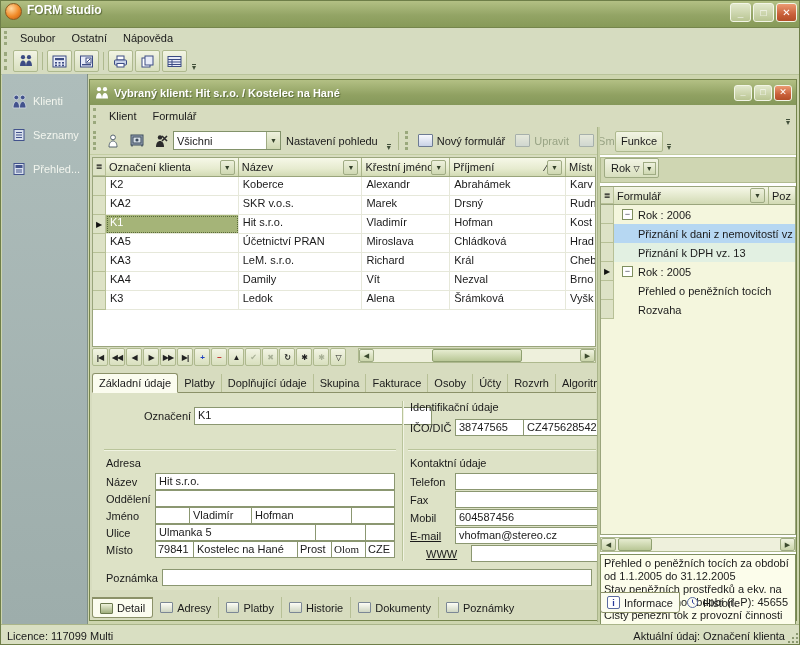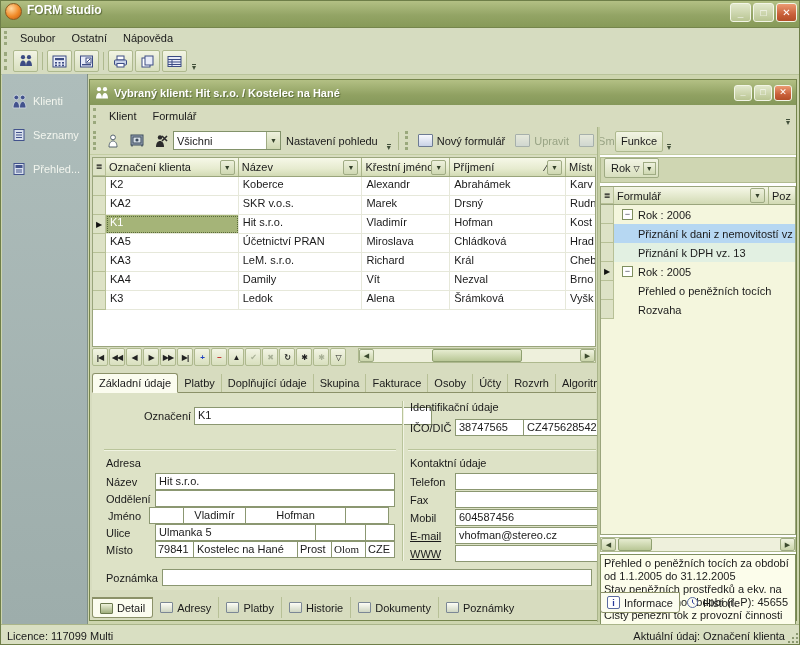--- a/index.html
+++ b/index.html
@@ -506,21 +506,21 @@
           <span class="flabel">Adresa</span>
         </div>
       <div class="frow" style="left:14px;top:80px;">
         <span class="flabel" style="width:49px;">Název</span>
         <span class="inp" style="width:240px;height:17px;">Hit s.r.o.</span>
       </div>
       <div class="frow" style="left:14px;top:97px;">
         <span class="flabel" style="width:49px;">Oddělení</span>
         <span class="inp" style="width:240px;height:17px;"></span>
       </div>
-      <div class="frow" style="left:8px;top:114px;text-align:center;">
+      <div class="frow" style="left:14px;top:114px;">
         <span class="flabel" style="width:49px;">Jméno</span>
         <span class="inp inpseg" style="width:34px;height:17px;"></span>
         <span class="inp inpseg" style="width:62px;height:17px;">Vladimír</span>
         <span class="inp inpseg" style="width:100px;height:17px;">Hofman</span>
         <span class="inp last" style="width:44px;height:17px;"></span>
       </div>
       <div class="frow" style="left:14px;top:131px;">
         <span class="flabel" style="width:49px;">Ulice</span>
         <span class="inp inpseg" style="width:160px;height:17px;">Ulmanka 5</span>
         <span class="inp inpseg" style="width:50px;height:17px;"></span>
@@ -562,21 +562,21 @@
       </div>
       <div class="frow" style="left:318px;top:116px;">
         <span class="flabel" style="width:45px;">Mobil</span>
         <span class="inp" style="width:143px;height:17px;">604587456</span>
       </div>
       <div class="frow" style="left:318px;top:134px;">
         <span class="flabel link" style="width:45px;">E-mail</span>
         <span class="inp" style="width:143px;height:17px;">vhofman@stereo.cz</span>
       </div>
       <div class="frow" style="left:318px;top:152px;">
-        <span class="flabel link" style="width:45px;">WWW</span>
+        <span class="flabel link" style="width:45px;margin-left:16px;">WWW</span>
         <span class="inp" style="width:143px;height:17px;"></span>
       </div>
     </div>
 
     <div class="abs btabs">
       <div class="btab sel">
           <span class="bico olv"></span>
           <span>Detail</span>
         </div>
       <div class="btab">

